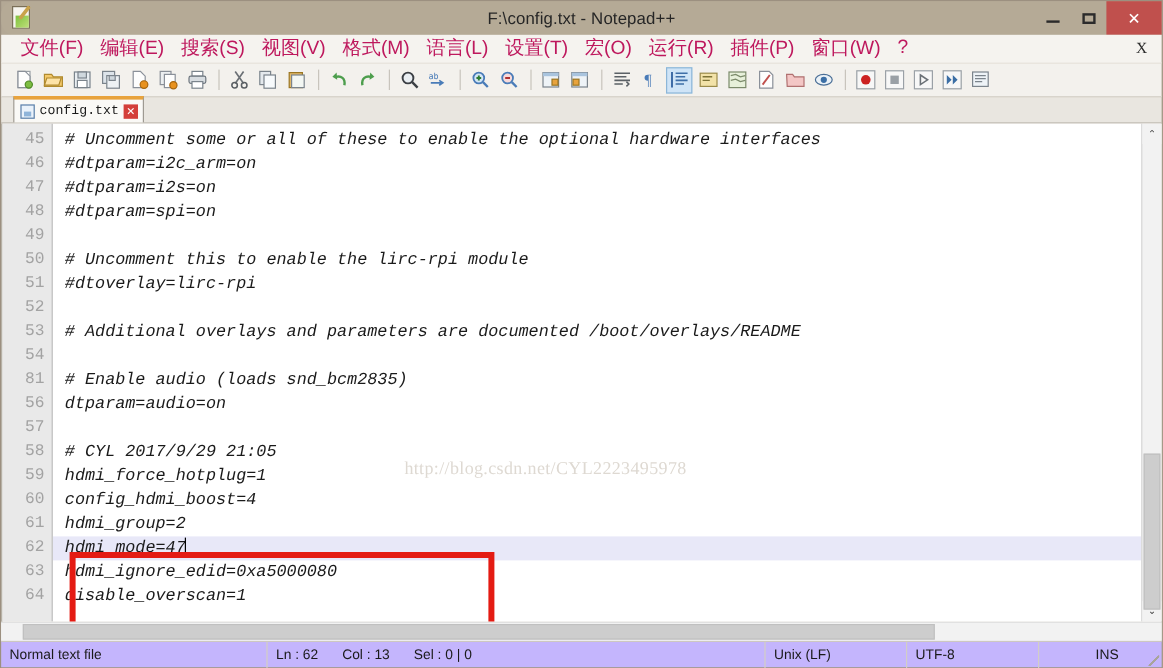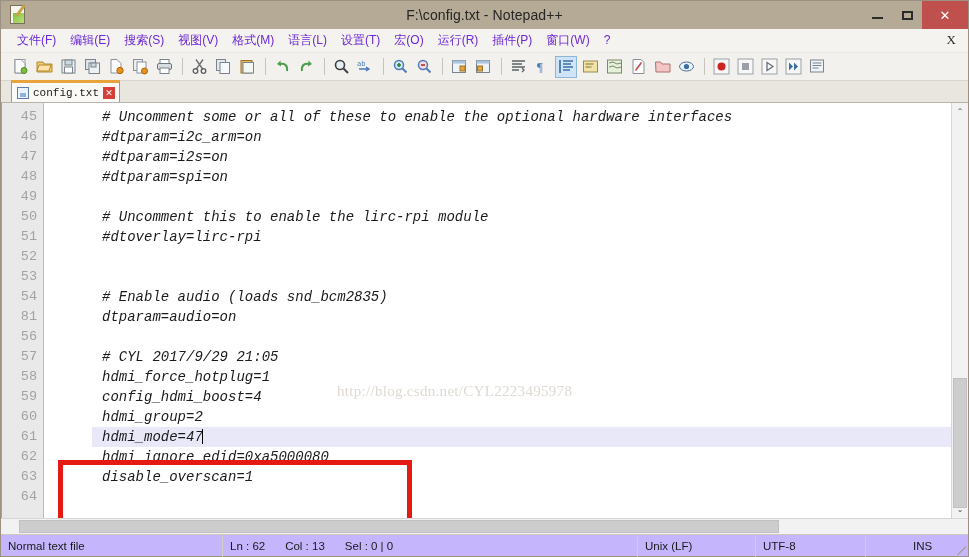--- a/index.html
+++ b/index.html
@@ -70,21 +70,21 @@
   
   .menubar {
     height: 24px; min-height: 24px;
     background: #f5f3ef;
     display: flex; align-items: center;
     padding-left: 9px;
     border-bottom: 1px solid #ebe8e2;
     position: relative;
   }
   .menu-item {
-    font-size: 12px; color: #6d28d9;
+    font-size: 16px; color: #be185d;
     padding: 2px 7px 3px 7px;
     white-space: nowrap;
     cursor: default;
   }
   .menu-close-x {
     position: absolute; right: 12px; top: 3px;
     font-size: 13px; color: #2c2c2c;
     font-family: "Liberation Serif", serif;
   }
 
@@ -163,21 +163,20 @@
     background: #ffffff;
     position: relative;
     overflow: hidden;
     border-left: 1px solid #a9a296;
   }
   .editor-area {
     flex: 1;
     display: flex;
     position: relative;
     overflow: hidden;
-    gap: 48px;
   }
   .gutter {
     width: 42px; min-width: 42px;
     background: #e9e9e9;
     border-right: 1px solid #bfbfbf;
     padding-top: 4px;
     position: relative; z-index: 3;
   }
   .gutter .ln {
     height: 20px; line-height: 20px;
@@ -592,20 +591,21 @@
 
       <div class="code">
         <div class="line"># Uncomment some or all of these to enable the optional hardware interfaces</div>
         <div class="line">#dtparam=i2c_arm=on</div>
         <div class="line">#dtparam=i2s=on</div>
         <div class="line">#dtparam=spi=on</div>
         <div class="line"></div>
         <div class="line"># Uncomment this to enable the lirc-rpi module</div>
         <div class="line">#dtoverlay=lirc-rpi</div>
         <div class="line"></div>
+        <div class="line"># Additional overlays and parameters are documented /boot/overlays/README</div>
         <div class="line"></div>
         <div class="line"># Enable audio (loads snd_bcm2835)</div>
         <div class="line">dtparam=audio=on</div>
         <div class="line"></div>
         <div class="line"># CYL 2017/9/29 21:05</div>
         <div class="line">hdmi_force_hotplug=1</div>
         <div class="line">config_hdmi_boost=4</div>
         <div class="line">hdmi_group=2</div>
         <div class="line current"><span>hdmi_mode=47</span><span class="caret"></span></div>
         <div class="line">hdmi_ignore_edid=0xa5000080</div>

